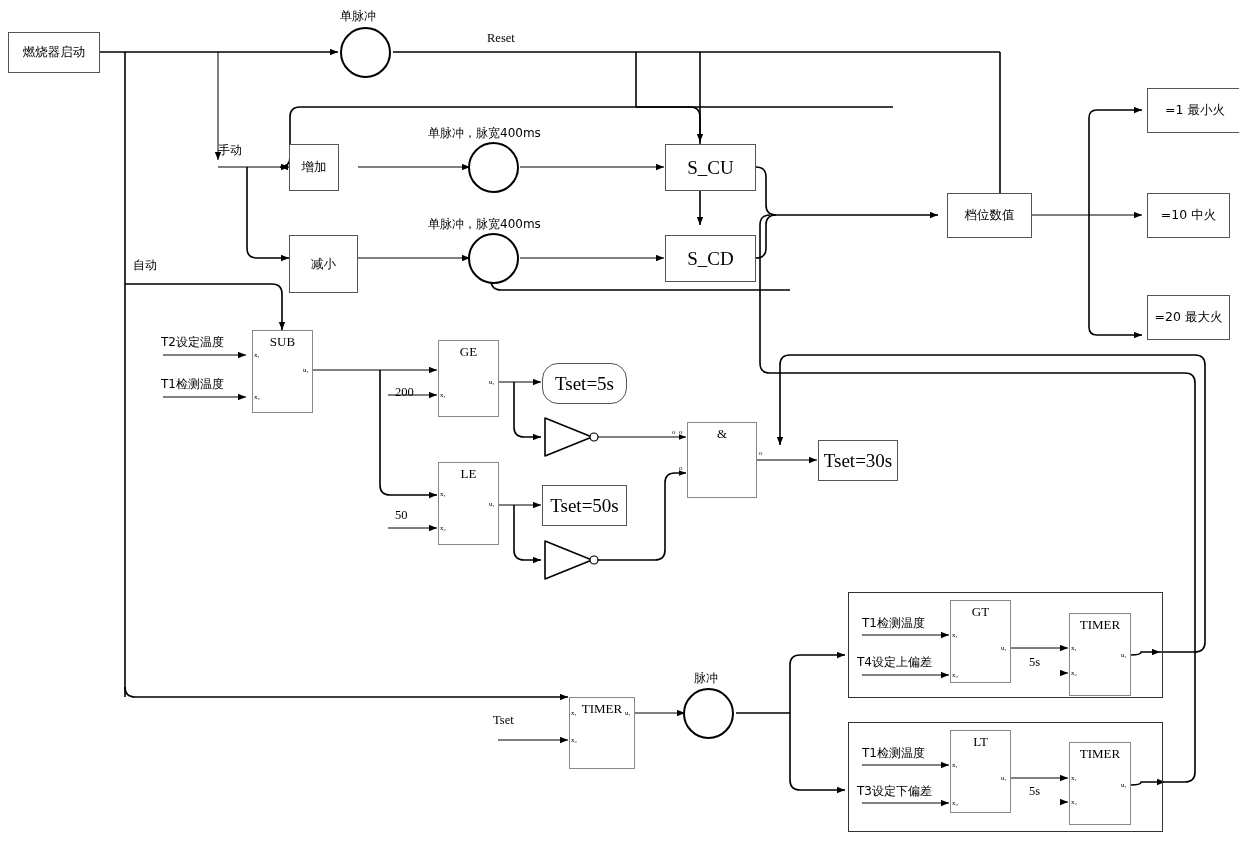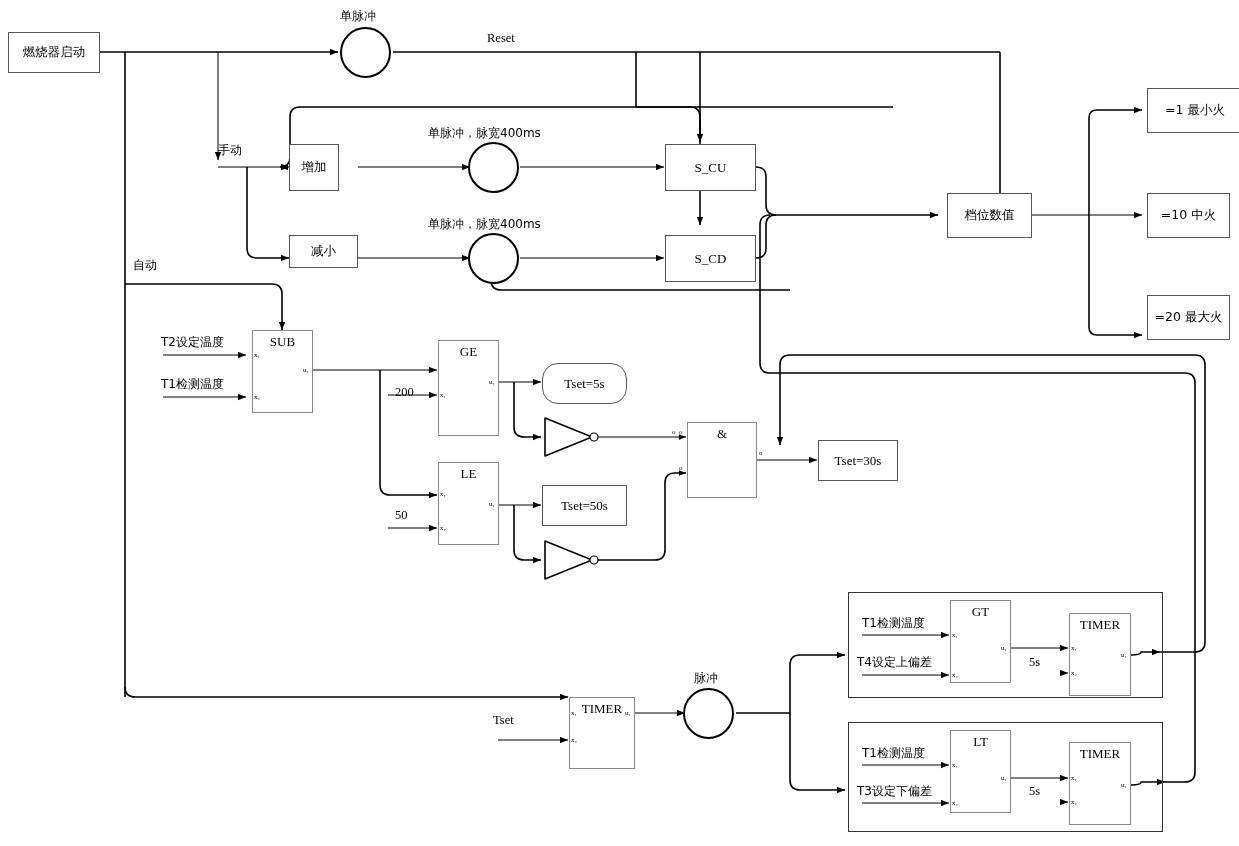--- a/index.html
+++ b/index.html
@@ -1,20 +1,20 @@
 <!DOCTYPE html>
 <html><head>
 <meta charset="utf-8">
 <style>
   html,body{margin:0;padding:0;background:#ffffff;}
   body{font-family:"Liberation Serif","DejaVu Serif",serif;}
   #stage{position:relative;width:1239px;height:846px;background:#ffffff;overflow:hidden;}
   svg#wires{position:absolute;left:0;top:0;width:1239px;height:846px;}
   .blk{position:absolute;border:1px solid #555;background:#fff;display:flex;align-items:center;justify-content:center;
-       font-size:13px;color:#000;box-sizing:border-box;}
+       font-size:19px;color:#000;box-sizing:border-box;}
   .lbl{position:absolute;font-size:12.5px;color:#000;white-space:nowrap;}
   .lbl.cn{font-family:"DejaVu Sans","Liberation Sans",sans-serif;font-size:12px;}
   .blk.cn{font-family:"DejaVu Sans","Liberation Sans",sans-serif;font-size:12.5px;}
   .pin{position:absolute;font-size:7px;color:#000;font-family:"Liberation Serif",serif;}
   .fnlabel{position:absolute;font-size:13px;top:3px;left:50%;transform:translateX(-50%);white-space:nowrap;}
   .fnbox{position:absolute;border:1px solid #888;background:#fff;box-sizing:border-box;}
   .pulse{position:absolute;border:2px solid #000;border-radius:50%;background:#fff;box-sizing:border-box;}
   .group{position:absolute;border:1px solid #333;background:transparent;box-sizing:border-box;}
 </style>
 </head>
@@ -143,21 +143,21 @@
   </svg>
 
   <div class="blk cn" style="left:8px;top:32px;width:92px;height:41px;">
     <span>燃烧器启动</span>
   </div>
 
   <div class="blk cn" style="left:289px;top:144px;width:50px;height:47px;">
     <span>增加</span>
   </div>
 
-  <div class="blk cn" style="left:289px;top:235px;width:69px;height:33px;">
+  <div class="blk cn" style="left:289px;top:235px;width:69px;height:58px;">
     <span>减小</span>
   </div>
 
   <div class="blk" style="left:665px;top:144px;width:91px;height:47px;">
     <span>S_CU</span>
   </div>
 
   <div class="blk" style="left:665px;top:235px;width:91px;height:47px;">
     <span>S_CD</span>
   </div>
@@ -176,21 +176,21 @@
     <span>=20 最大火</span>
   </div>
 
   <div class="fnbox" style="left:252px;top:330px;width:61px;height:83px;">
     <div class="fnlabel">SUB</div>
   </div>
   <div class="pin" style="left:254px;top:351px;">x₁</div>
   <div class="pin" style="left:254px;top:393px;">x₂</div>
   <div class="pin" style="left:303px;top:366px;">u₁</div>
 
-  <div class="fnbox" style="left:438px;top:340px;width:61px;height:96px;">
+  <div class="fnbox" style="left:438px;top:340px;width:61px;height:77px;">
     <div class="fnlabel">GE</div>
   </div>
   <div class="pin" style="left:440px;top:391px;">x₁</div>
   <div class="pin" style="left:440px;top:524px;">x₂</div>
   <div class="pin" style="left:489px;top:378px;">u₁</div>
 
   <div class="fnbox" style="left:438px;top:462px;width:61px;height:83px;">
     <div class="fnlabel">LE</div>
   </div>
   <div class="pin" style="left:440px;top:490px;">x₁</div>

